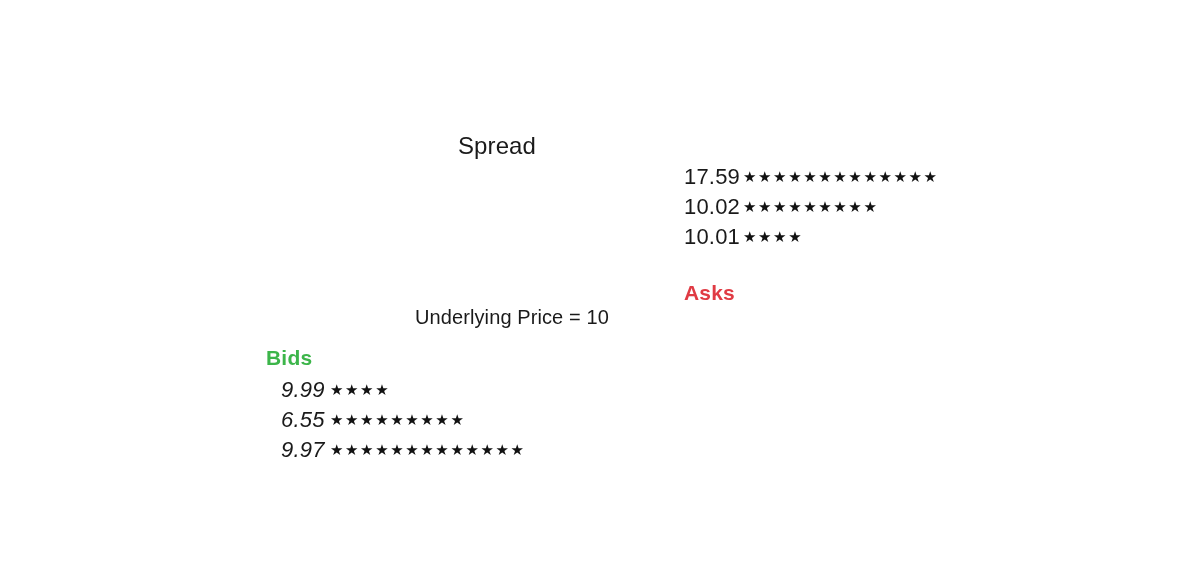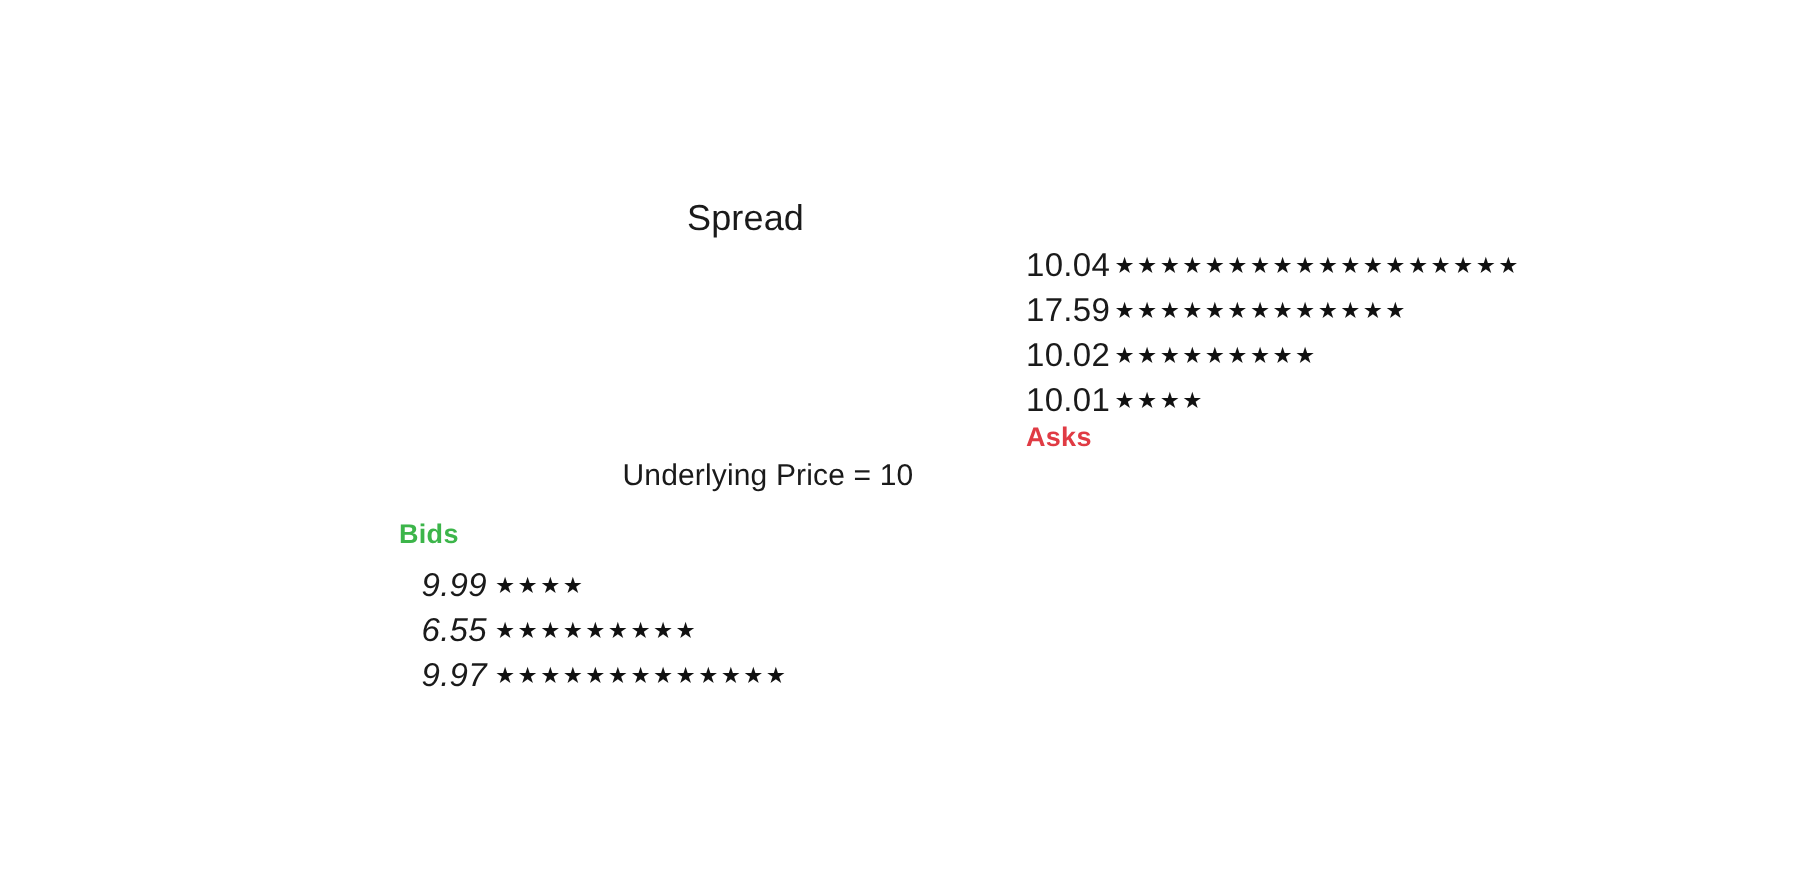--- a/index.html
+++ b/index.html
@@ -37,21 +37,21 @@
   .underlying-label {
     left: 415px;
     top: 306px;
     font-size: 20px;
     font-weight: 400;
     color: #1a1a1a;
     letter-spacing: 0.1px;
   }
 
   .side-heading {
-    font-size: 18px;
+    font-size: 21px;
     font-weight: 700;
     letter-spacing: 0.2px;
   }
   .asks-heading { left: 684px; top: 281px; }
   .bids-heading { left: 266px; top: 346px; }
 
   
   .ladder { position: absolute; }
   .asks-ladder { left: 684px; top: 164px; }
   .bids-ladder { left: 281px; top: 377px; font-style: italic; }
@@ -91,24 +91,20 @@
   <div class="abs spread-label">Spread</div>
 
   <div class="abs underlying-label">Underlying Price = 10</div>
 
   <div class="abs side-heading asks-heading" style="color: rgb(224, 59, 68);">Asks</div>
 
   <div class="abs side-heading bids-heading" style="color: rgb(60, 181, 74);">Bids</div>
 
   <div class="ladder asks-ladder">
     <div class="level-row">
-      <span class="level-price">10.04</span>
-      <span class="level-stars">★★★★★★★★★★★★★★★★★★</span>
-    </div>
-    <div class="level-row">
       <span class="level-price">17.59</span>
       <span class="level-stars">★★★★★★★★★★★★★</span>
     </div>
     <div class="level-row">
       <span class="level-price">10.02</span>
       <span class="level-stars">★★★★★★★★★</span>
     </div>
     <div class="level-row">
       <span class="level-price">10.01</span>
       <span class="level-stars">★★★★</span>

